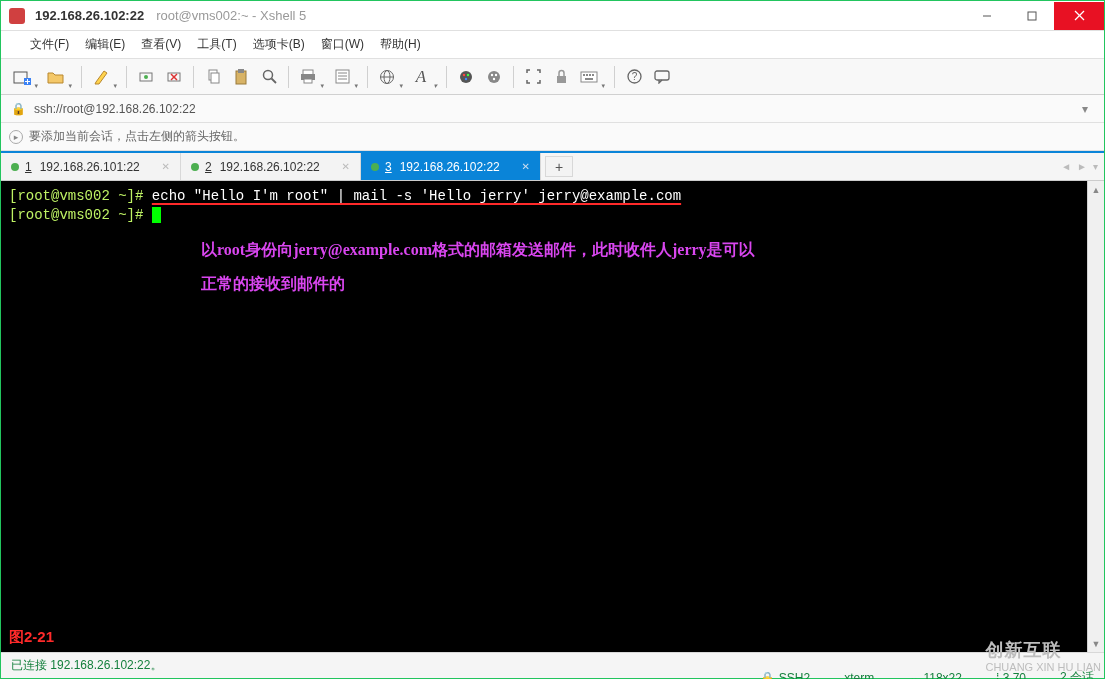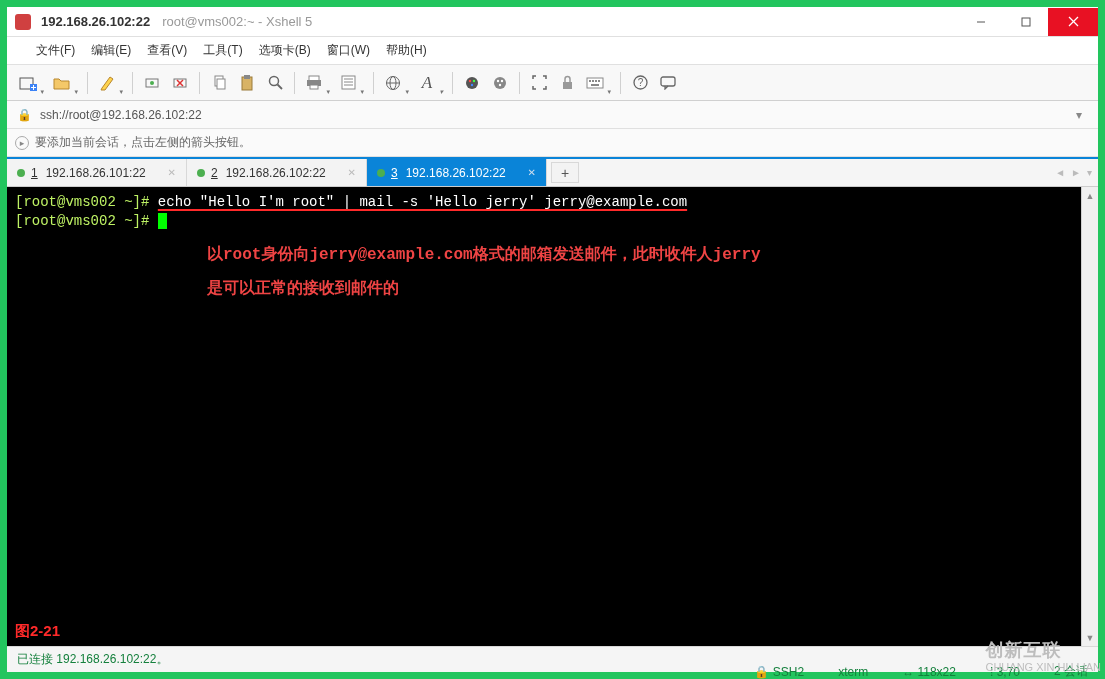--- a/index.html
+++ b/index.html
@@ -1,17 +1,17 @@
 <!DOCTYPE html>
 <html><head>
 <meta charset="utf-8">
 <style>
 * { box-sizing: border-box; margin: 0; padding: 0; }
 body { font-family: "Microsoft YaHei", sans-serif; font-size: 12px; background: #f0f0f0; width: 1105px; height: 679px; overflow: hidden; position: relative; }
-.window { width: 1105px; height: 679px; display: flex; flex-direction: column; background: #fff; border: 7px solid #22c55e; }
+.window { width: 1105px; height: 679px; display: flex; flex-direction: column; background: #fff; border: 1px solid #22c55e; }
 .titlebar { height: 30px; background: #fff; display: flex; align-items: center; padding: 0 0 0 8px; border-bottom: 1px solid #e0e0e0; }
 .app-icon { width: 16px; height: 16px; background: #d04040; border-radius: 3px; margin-right: 10px; }
 .title-text { font-weight: bold; font-size: 13px; color: #333; margin-right: 12px; }
 .title-sub { color: #999; font-size: 13px; }
 .win-controls { margin-left: auto; display: flex; }
 .win-btn { width: 45px; height: 28px; display: flex; align-items: center; justify-content: center; color: #555; }
 .win-btn.close { background: #e81123; color: #fff; width: 50px; }
 .menubar { height: 28px; display: flex; align-items: center; padding: 0 23px; gap: 4px; border-bottom: 1px solid #e0e0e0; }
 .menu-item { padding: 4px 6px; font-size: 12px; color: #333; }
 .toolbar { height: 36px; display: flex; align-items: center; padding: 0 8px; gap: 2px; border-bottom: 1px solid #d0d0d0; background: #f8f8f8; }
@@ -34,21 +34,21 @@
 .tab-add { width: 28px; display: flex; align-items: center; justify-content: center; background: #f3f3f3; border: 1px solid #d8d8d8; margin: 3px 0 3px 4px; font-size: 14px; color: #555; }
 .tab-nav { margin-left: auto; display: flex; align-items: center; padding: 0 6px; gap: 6px; color: #bbb; font-size: 10px; }
 .terminal-wrap { flex: 1; display: flex; position: relative; }
 .terminal { flex: 1; background: #000; color: #ddd; font-family: "Consolas","Courier New",monospace; font-size: 14px; padding: 6px 8px; line-height: 1.35; position: relative; white-space: pre; overflow: hidden; }
 .scrollb { width: 17px; background: #f0f0f0; border-left: 1px solid #d0d0d0; display: flex; flex-direction: column; }
 .scrollb .ar { height: 17px; display: flex; align-items: center; justify-content: center; font-size: 9px; color: #888; }
 .scrollb .thumb { flex: 1; }
 .prompt { color: #bef264; }
 .cmd-underline { color: #fff; text-decoration: underline; text-decoration-color: #ff2a2a; text-decoration-thickness: 2px; text-underline-offset: 3px; }
 .cursor { display: inline-block; width: 9px; height: 16px; background: #00ff00; vertical-align: text-bottom; }
-.annotation { position: absolute; color: #ef4444; font-family: Liberation Mono, monospace; font-size: 16px; font-weight: bold; white-space: normal; line-height: 2.1; width: 560px; }
+.annotation { position: absolute; color: #d946ef; font-family: Liberation Serif, serif; font-size: 16px; font-weight: bold; white-space: normal; line-height: 2.1; width: 560px; }
 .fig-label { position: absolute; left: 8px; bottom: 5px; color: #ff2a2a; font-family: "Microsoft YaHei",sans-serif; font-size: 15px; font-weight: bold; }
 .statusbar { height: 26px; display: flex; align-items: center; padding: 0 10px; font-size: 12px; color: #15803d; background: #f5f5f5; border-top: 1px solid #d8d8d8; gap: 18px; }
 .statusbar .right { margin-left: auto; display: flex; gap: 34px; align-items: center; margin-top: 24px; }
 .watermark { position: absolute; right: 4px; bottom: 6px; color: #bdbdbd; font-size: 11px; pointer-events: none; line-height: 1.1; }
 .watermark .big { font-size: 18px; font-weight: bold; letter-spacing: 1px; }
 svg { display: block; }
 </style>
 </head>
 <body>
 

